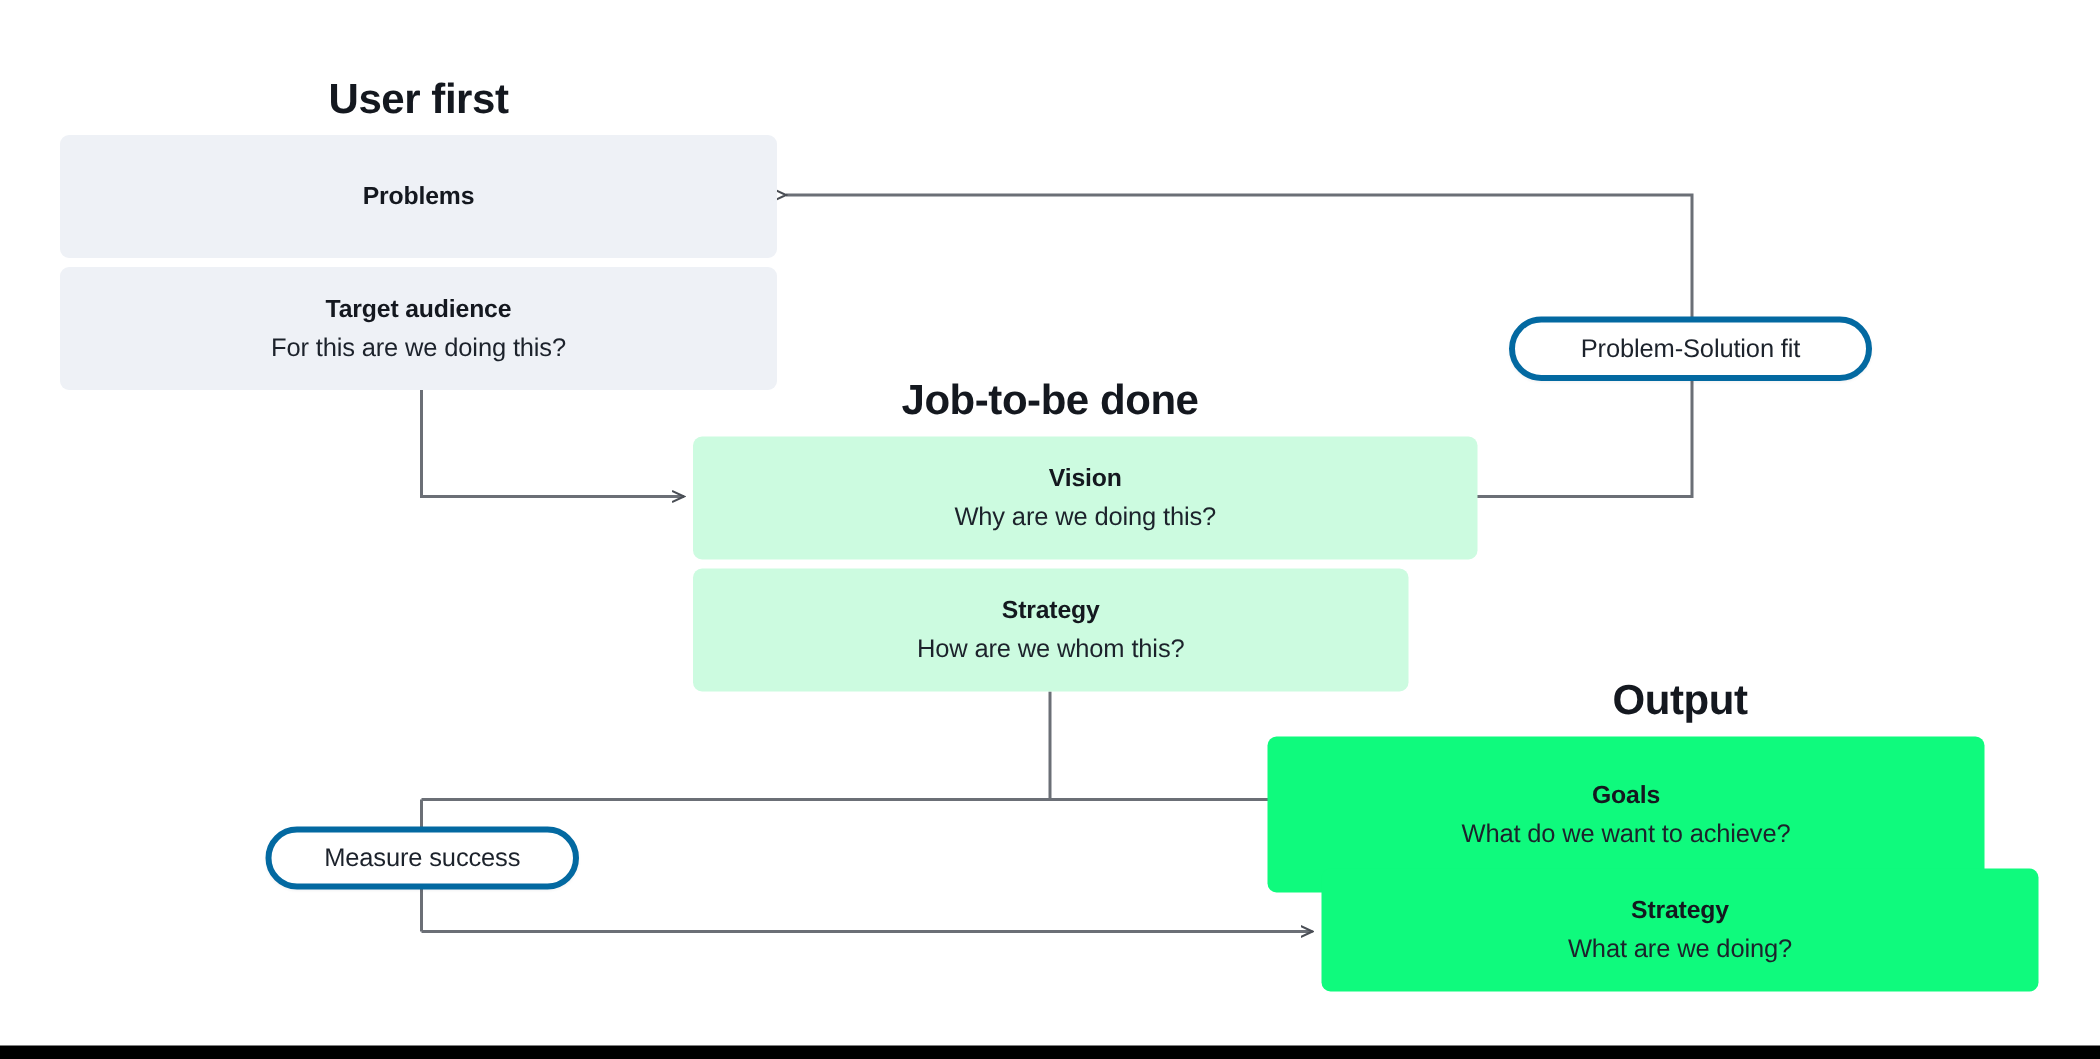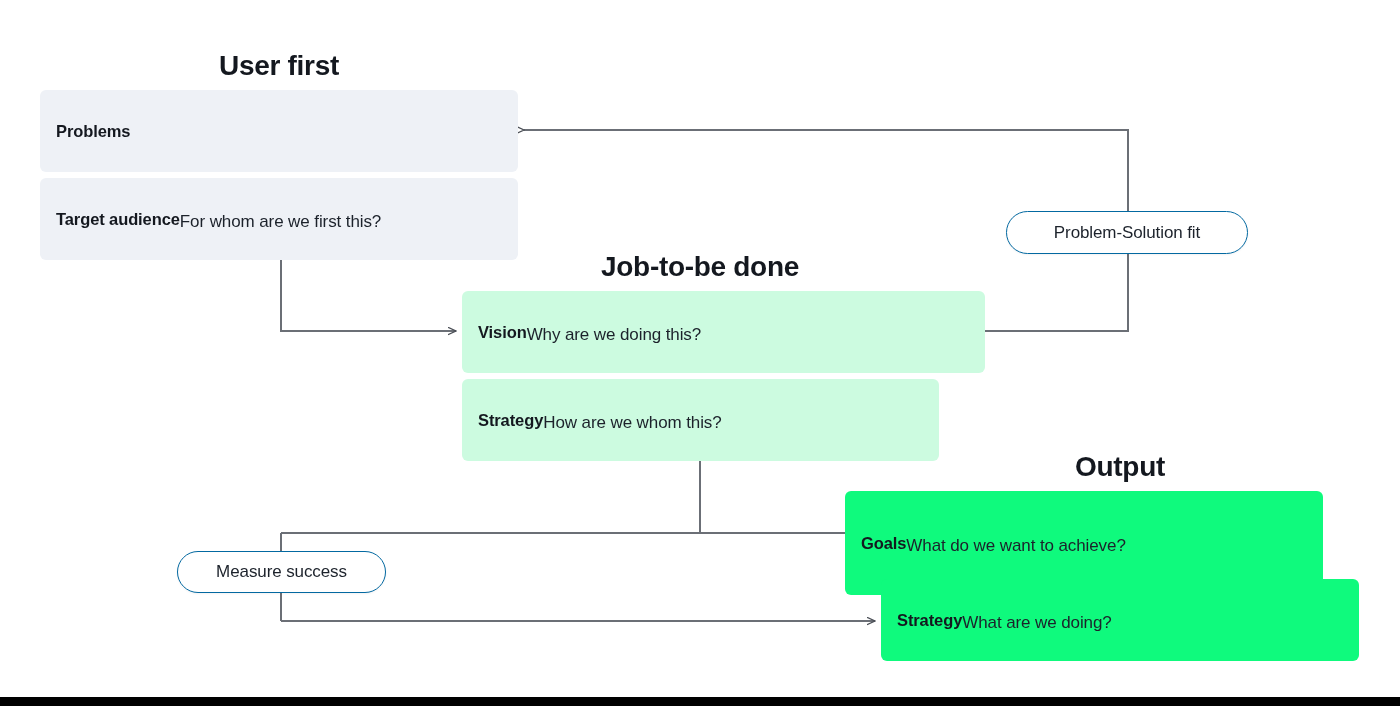--- a/index.html
+++ b/index.html
@@ -39,22 +39,23 @@
     white-space: nowrap;
     transform: translateX(-50%);
   }
 
   
   .card {
     position: absolute;
     box-sizing: border-box;
     border-radius: 6px;
     display: flex;
-    flex-direction: row;
+    flex-direction: column;
     align-items: center;
+    justify-content: center;
     text-align: center;
     padding: 0 16px;
   }
   .card .card-title {
     font-size: 16.5px;
     font-weight: 700;
     color: #14181f;
     line-height: 1.25;
     letter-spacing: -0.1px;
   }
@@ -68,21 +69,21 @@
   }
   .card.tone-userfirst { background: #eef1f6; }
   .card.tone-jtbd      { background: #ccfbe0; }
   .card.tone-output    { background: #0ffa7d; }
 
   
   .pill {
     position: absolute;
     box-sizing: border-box;
     background: #ffffff;
-    border: 1px solid #0369a1;
+    border: 4px solid #0369a1;
     border-radius: 999px;
     display: flex;
     align-items: center;
     justify-content: center;
     font-size: 17px;
     color: #1c222b;
     letter-spacing: -0.1px;
     white-space: nowrap;
     box-shadow: 0 1px 2px rgba(20,24,31,0.05);
     z-index: 5;
@@ -130,21 +131,21 @@
   </svg>
 
   <div class="section-heading" style="left:279px; top:50px;">User first</div>
 
   <div class="card tone-userfirst" style="left:40px; top:90px; width:478px; height:82px;">
     <div class="card-title">Problems</div>
   </div>
 
   <div class="card tone-userfirst" style="left:40px; top:178px; width:478px; height:82px;">
     <div class="card-title">Target audience</div>
-    <div class="card-sub">For whom are we first this?</div>
+    <div class="card-sub">For this are we doing this?</div>
   </div>
 
   <div class="section-heading" style="left:700px; top:251px;">Job-to-be done</div>
 
   <div class="card tone-jtbd" style="left:462px; top:291px; width:523px; height:82px;">
     <div class="card-title">Vision</div>
     <div class="card-sub">Why are we doing this?</div>
   </div>
 
   <div class="card tone-jtbd" style="left:462px; top:379px; width:477px; height:82px;">

